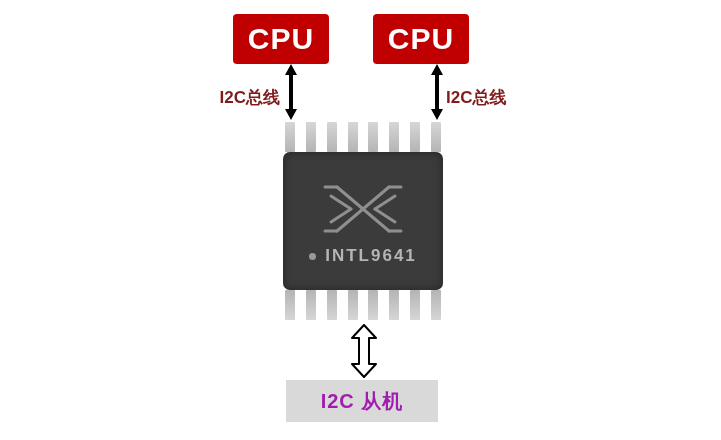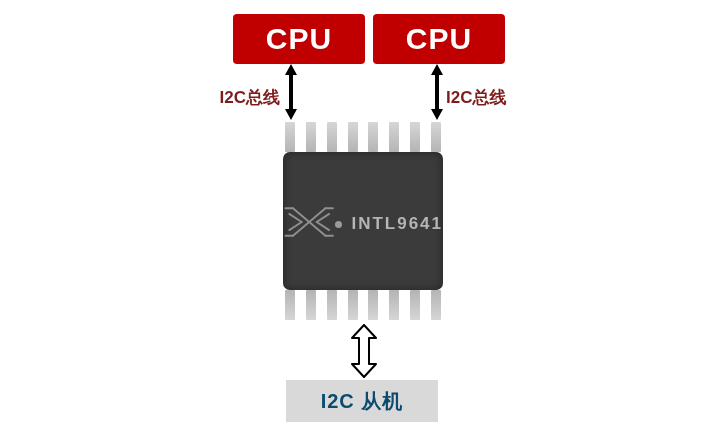--- a/index.html
+++ b/index.html
@@ -1,20 +1,20 @@
 <!DOCTYPE html>
 <html><head>
 <meta charset="utf-8">
 <style>
   html,body{margin:0;padding:0;background:#ffffff;}
   body{font-family:"Liberation Sans","DejaVu Sans",sans-serif;}
   .stage{position:relative;width:721px;height:440px;background:#ffffff;overflow:hidden;}
 
   .cpu-box{
-    position:absolute;top:14px;width:132px;height:50px;
+    position:absolute;top:14px;width:96px;height:50px;
     background:#c00000;border-radius:4px;
     display:flex;align-items:center;justify-content:center;
     color:#ffffff;font-size:30px;font-weight:bold;letter-spacing:1px;
   }
   #cpu1{left:233px;}
   #cpu2{left:373px;}
 
   .bus-arrow{position:absolute;top:64px;width:18px;height:56px;}
   #bus-arrow-1{left:282px;}
   #bus-arrow-2{left:428px;}
@@ -35,38 +35,38 @@
   .pin{
     width:10px;border-radius:1px;
     background:linear-gradient(#d6d6d6,#b4b4b4);
   }
   #pins-bottom .pin{background:linear-gradient(#b4b4b4,#d6d6d6);}
 
   .chip-body{
     position:absolute;left:283px;top:152px;width:160px;height:138px;
     background:#3b3b3b;border-radius:7px;
     box-shadow:inset 0 0 10px rgba(0,0,0,.4);
-    display:flex;align-items:center;justify-content:center;
+    display:flex;flex-direction:column;align-items:center;justify-content:center;
   }
   .chip-logo{width:84px;height:62px;margin-top:2px;}
   .chip-label-row{
     display:flex;align-items:center;gap:9px;margin-top:6px;
   }
   .pin1-dot{width:7px;height:7px;border-radius:50%;background:#9a9a9a;}
   .chip-label{
     color:#b5b5b5;font-size:17px;letter-spacing:2px;font-weight:bold;
   }
 
   .down-arrow{position:absolute;left:350px;top:324px;width:28px;height:54px;}
 
   .slave-box{
     position:absolute;left:286px;top:380px;width:152px;height:42px;
     background:#d9d9d9;
     display:flex;align-items:center;justify-content:center;
-    color:#0c4a6e;font-size:20px;font-weight:bold;letter-spacing:1px;
+    color:#a21caf;font-size:20px;font-weight:bold;letter-spacing:1px;
   }
 </style>
 </head>
 <body>
 
 <div class="stage">
 
   <div class="cpu-box" id="cpu1">
     <span>CPU</span>
   </div>

